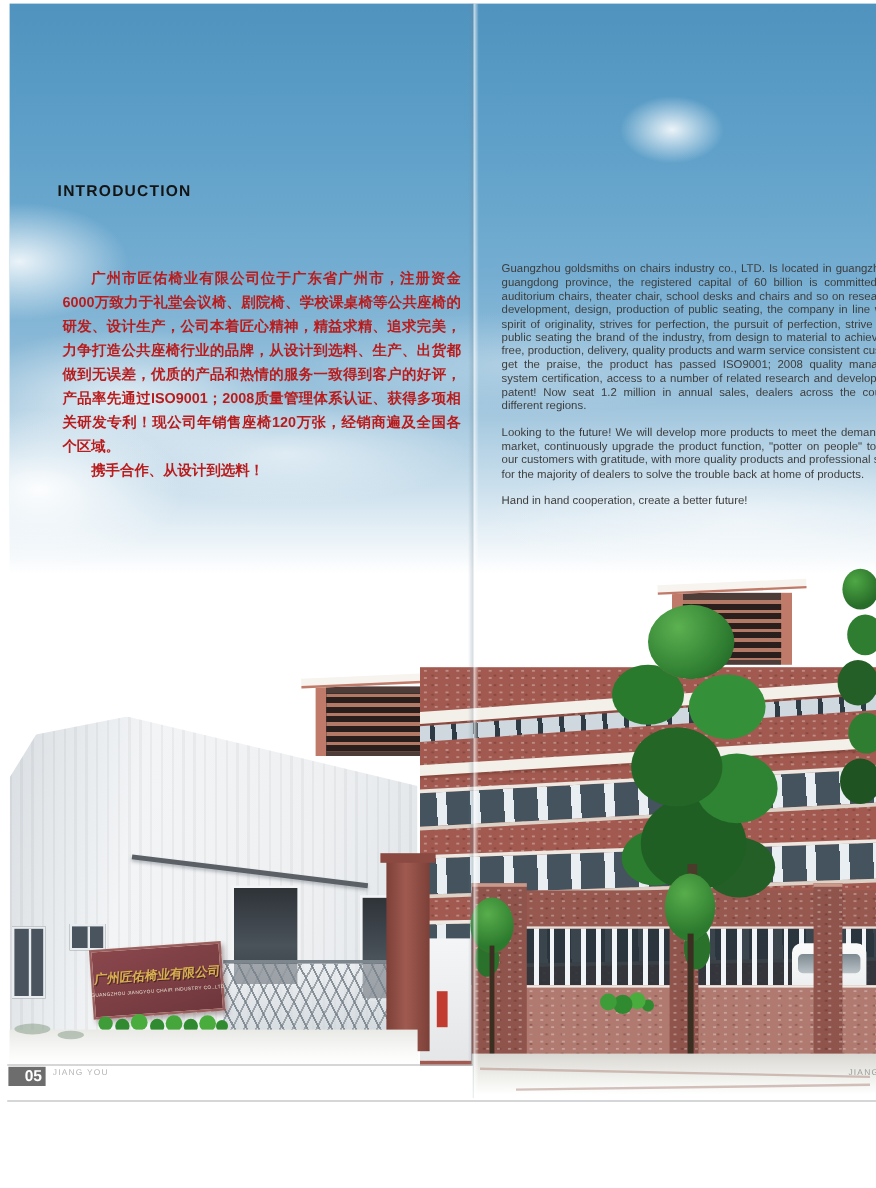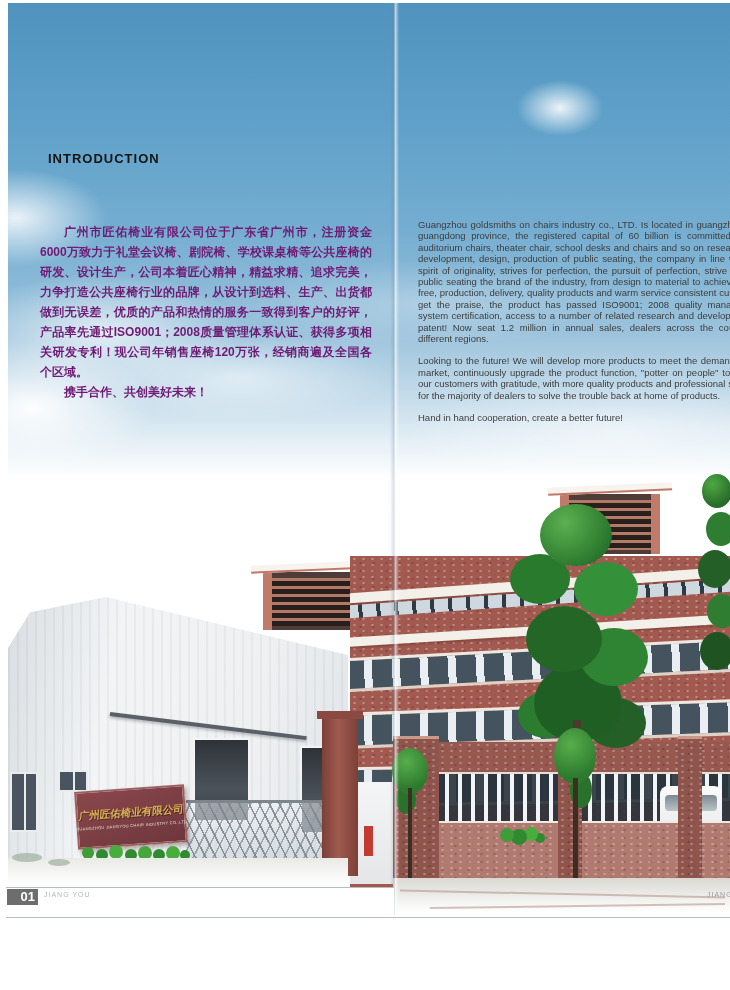--- a/index.html
+++ b/index.html
@@ -149,22 +149,22 @@
   .tuft { position:absolute; border-radius:50%; background:#8aa08a; opacity:.55; z-index:8; }
   .t1 { left:12px; top:853px; width:30px; height:9px; }
   .t2 { left:48px; top:859px; width:22px; height:7px; }
   
   .fold { position:absolute; left:390px; top:3px; width:9px; height:912px; z-index:10;
     background:linear-gradient(90deg, rgba(0,0,0,0), rgba(110,135,152,.28) 44%, rgba(255,255,255,.65) 58%, rgba(0,0,0,0)); }
   
   .title-block { position:absolute; left:48px; top:150px; z-index:12; color:#141414; }
   .title-cn { font-size:29px; font-weight:bold; letter-spacing:3px; line-height:1.1; }
   .title-en { font-size:13px; font-weight:bold; letter-spacing:1px; margin-top:1px; }
-  .cn-text { position:absolute; left:40px; top:222px; width:332px; z-index:12;
-    font-size:12px; font-weight:bold; color:#701a75; line-height:20px; text-align:justify; }
+  .cn-text { position:absolute; left:52px; top:222px; width:332px; z-index:12;
+    font-size:12px; font-weight:bold; color:#b91c1c; line-height:20px; text-align:justify; }
   .cn-text p { text-indent:2em; margin:0; }
   .en-text { position:absolute; left:418px; top:219px; width:345px; z-index:12;
     font-size:9.5px; color:#3d3d3d; line-height:11.4px; text-align:justify; }
   .en-text p { margin:0 0 11px 0; }
   
   .footer-band-left { position:absolute; left:6px; top:888px; width:388px; height:29px; background:#fff; z-index:11; }
   .line-left  { position:absolute; left:6px; top:887px; width:388px; height:1px; background:#b9bcbe; z-index:12; }
   .line-bottom{ position:absolute; left:6px; top:917px; width:724px; height:1px; background:#b9bcbe; z-index:12; }
   .pagenum-box { position:absolute; left:7px; top:889px; width:31px; height:16px; background:#6d6d6d; z-index:13;
     color:#ffffff; font-size:13px; font-weight:bold; text-align:right; padding-right:3px; line-height:16px; }
@@ -258,29 +258,29 @@
   </div>
 
   <div class="fold"></div>
 
   <div class="title-block">
     <div class="title-en">INTRODUCTION</div>
   </div>
 
   <div class="cn-text">
     <p>广州市匠佑椅业有限公司位于广东省广州市，注册资金6000万致力于礼堂会议椅、剧院椅、学校课桌椅等公共座椅的研发、设计生产，公司本着匠心精神，精益求精、追求完美，力争打造公共座椅行业的品牌，从设计到选料、生产、出货都做到无误差，优质的产品和热情的服务一致得到客户的好评，产品率先通过ISO9001；2008质量管理体系认证、获得多项相关研发专利！现公司年销售座椅120万张，经销商遍及全国各个区域。</p>
-    <p>携手合作、共创美好未来！</p>
+    <p>携手合作、从设计到选料！</p>
   </div>
 
   <div class="en-text">
     <p>Guangzhou goldsmiths on chairs industry co., LTD. Is located in guangzhou city, guangdong province, the registered capital of 60 billion is committed to the auditorium chairs, theater chair, school desks and chairs and so on research and development, design, production of public seating, the company in line with the spirit of originality, strives for perfection, the pursuit of perfection, strive to build public seating the brand of the industry, from design to material to achieve error-free, production, delivery, quality products and warm service consistent customers get the praise, the product has passed ISO9001; 2008 quality management system certification, access to a number of related research and development of patent! Now seat 1.2 million in annual sales, dealers across the country in different regions.</p>
     <p>Looking to the future! We will develop more products to meet the demand of the market, continuously upgrade the product function, "potter on people" to reward our customers with gratitude, with more quality products and professional services for the majority of dealers to solve the trouble back at home of products.</p>
     <p>Hand in hand cooperation, create a better future!</p>
   </div>
 
   <div class="footer-band-left"></div>
   <div class="line-left"></div>
   <div class="line-bottom"></div>
-  <div class="pagenum-box">01</div>
+  <div class="pagenum-box">05</div>
   <div class="brand-left">JIANG YOU</div>
   <div class="brand-right">JIANG YOU</div>
 
 </div>
 
 </body></html>

